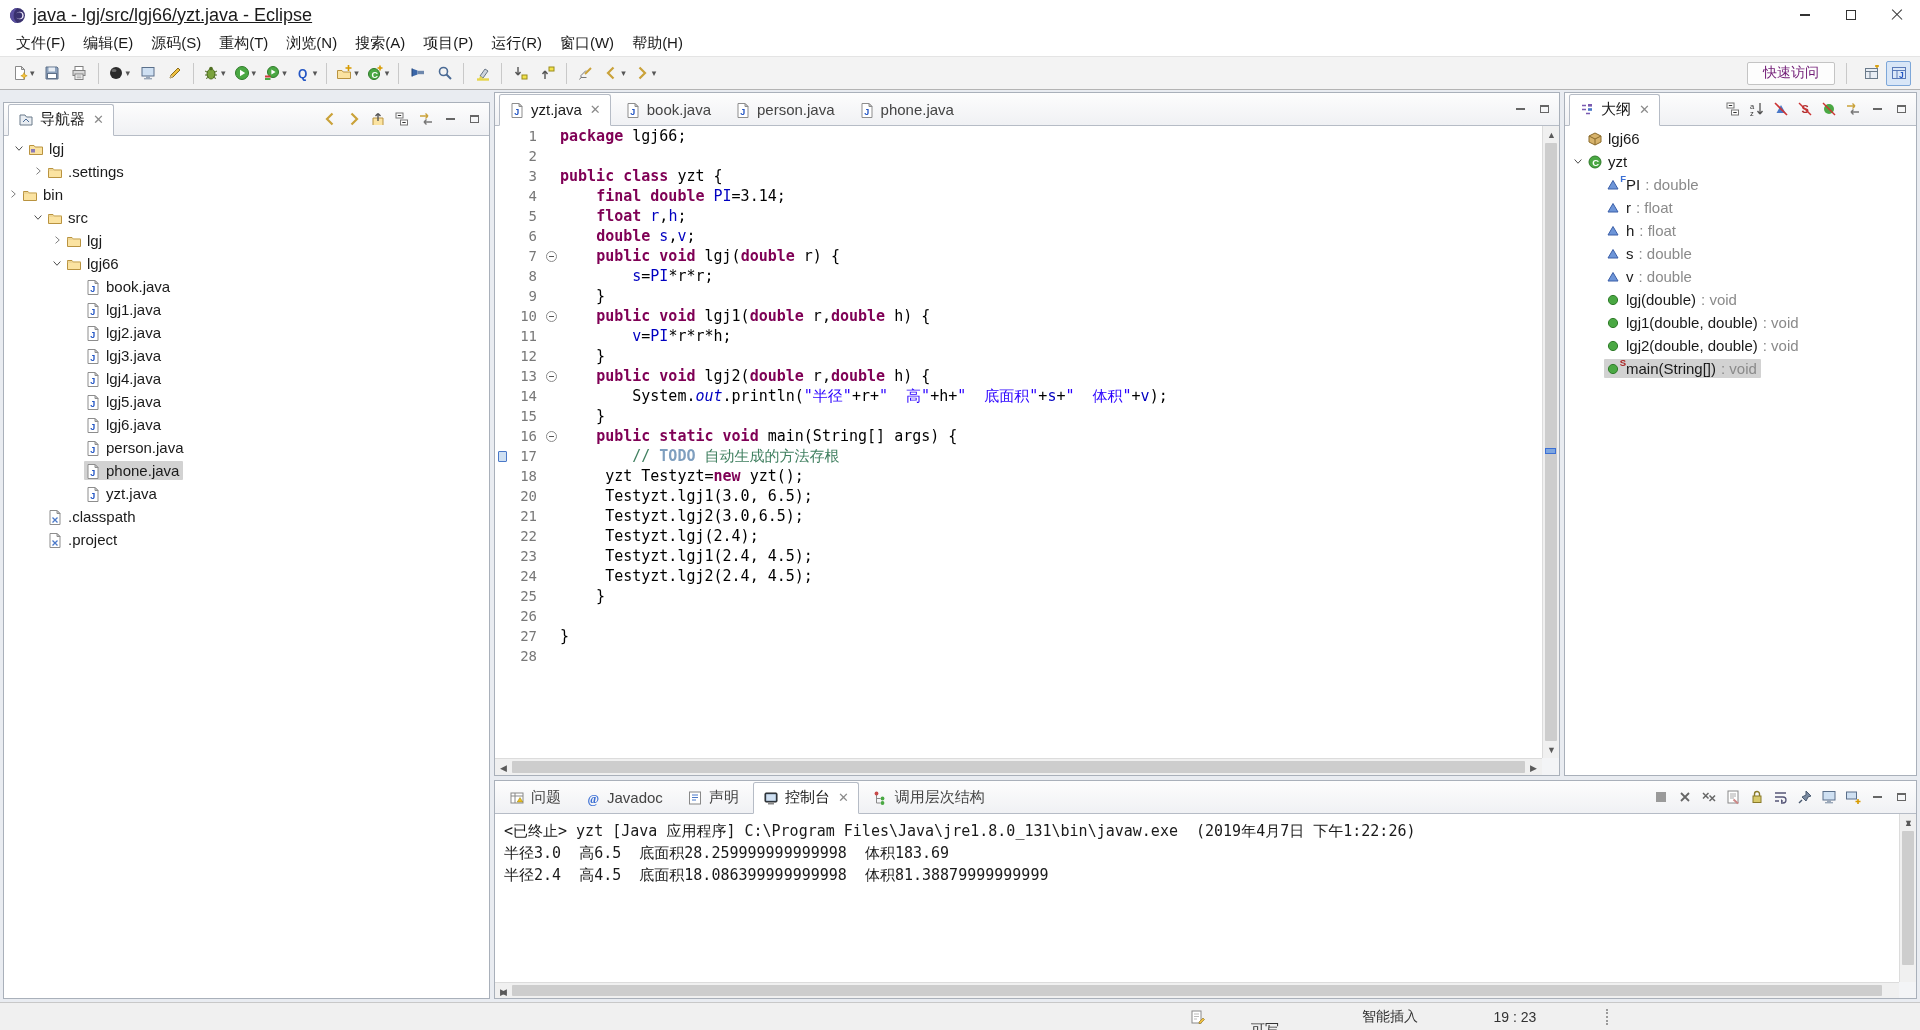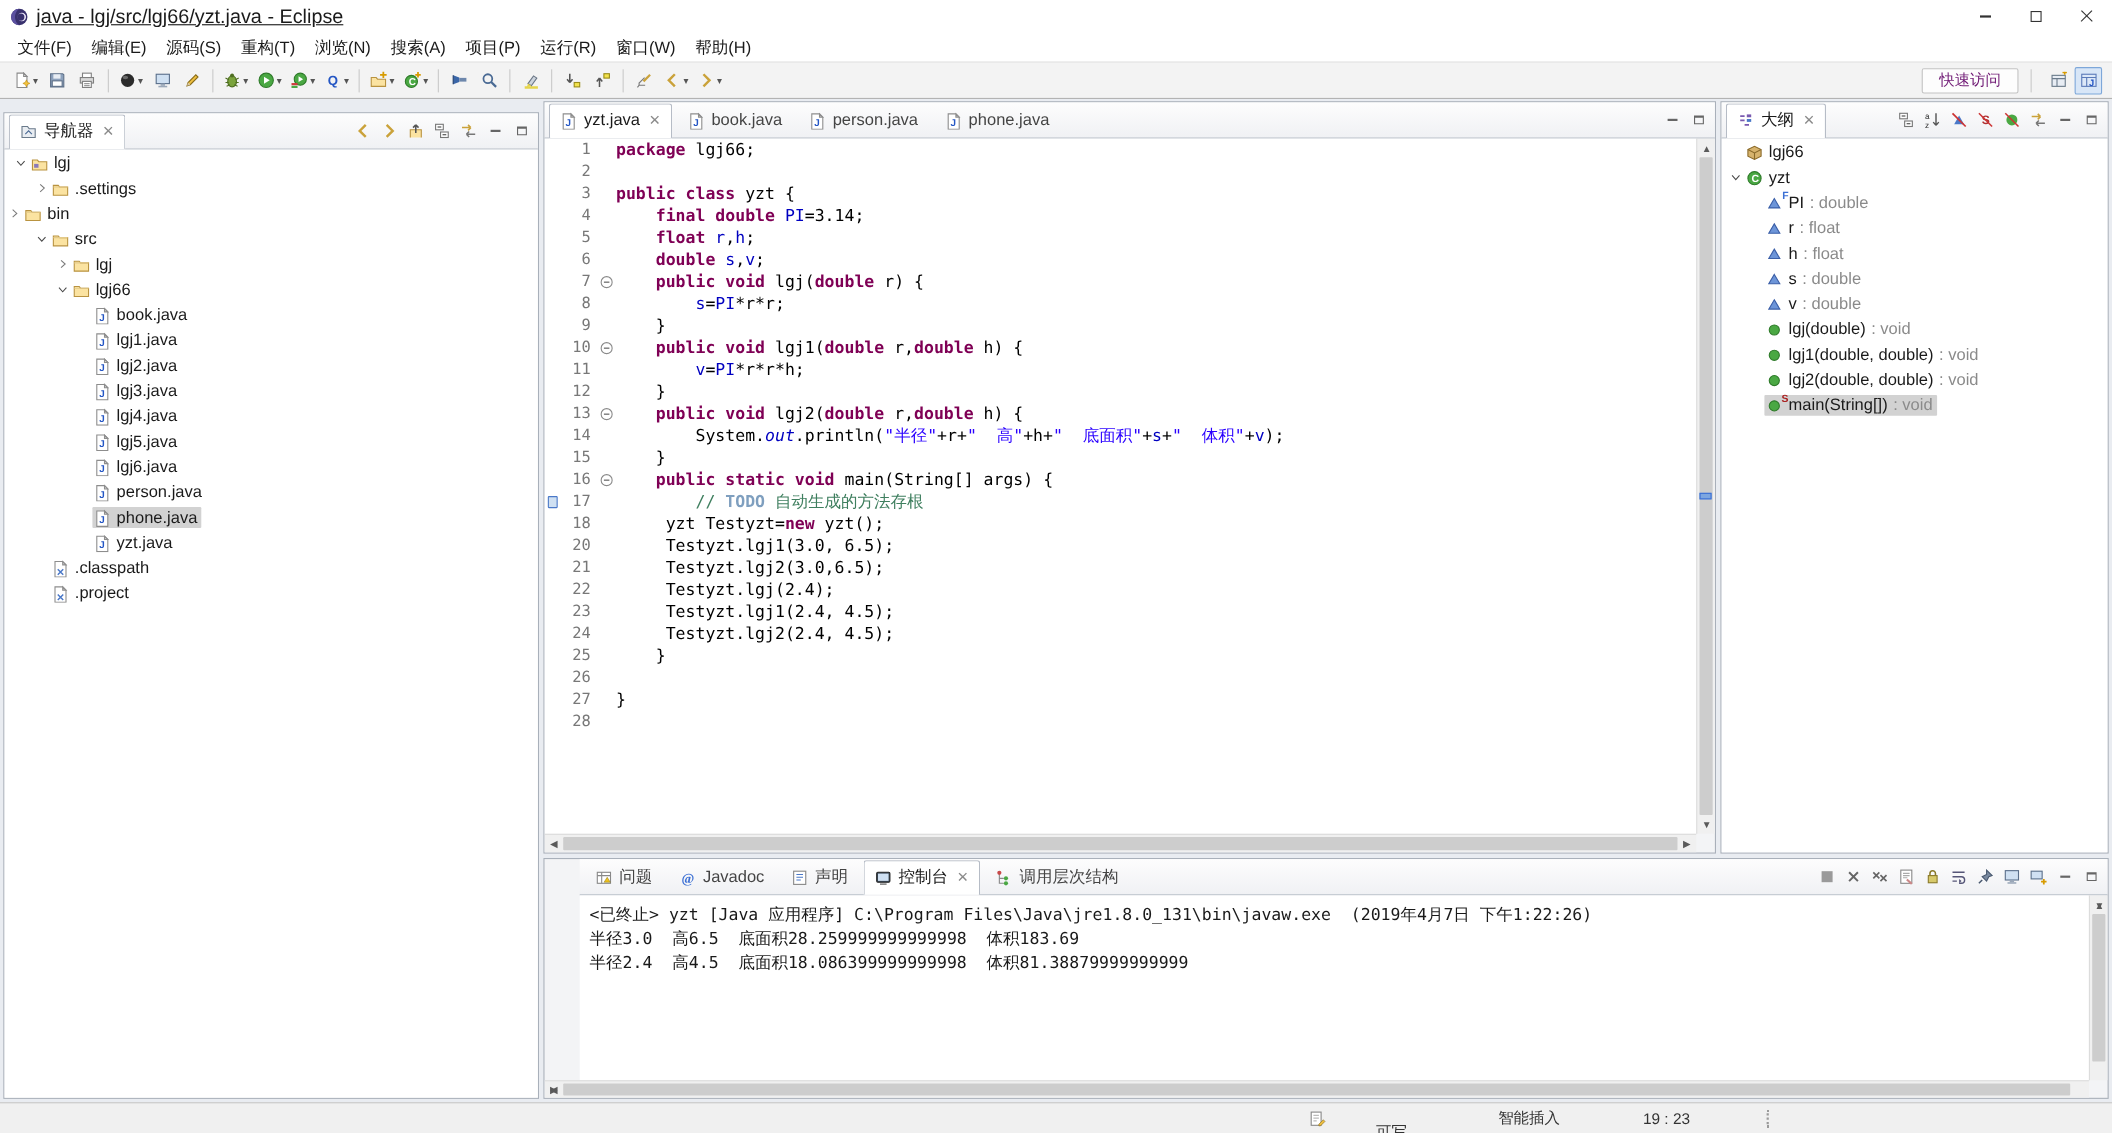--- a/index.html
+++ b/index.html
@@ -36,21 +36,21 @@
   .tb-right { margin-left: auto; display: flex; align-items: center; gap: 6px; }
   .qa-box { min-width: 88px; height: 23px; border: 1px solid #c4c4c4; border-radius: 2px; display: flex; align-items: center; justify-content: center; font-size: 14px; color: #701a75; padding: 0 10px; background: #fdfdfd; }
   .tb-btn.persp.active { background: #d8e6f7; border-color: #7da7d9; }
 
   
   .workspace { position: absolute; top: 90px; left: 0; right: 0; bottom: 28px; background: #e9ecf1; }
   .panel { position: absolute; background: #f3f4f6; border: 1px solid #a9b0ba; overflow: hidden; display: flex; flex-direction: column; }
   .navigator-panel { left: 3px; top: 12px; width: 487px; bottom: 3px; }
   .editor-panel { left: 494px; top: 2px; width: 1066px; height: 684px; }
   .outline-panel { left: 1564px; top: 2px; right: 3px; height: 684px; }
-  .console-panel { left: 494px; top: 690px; right: 3px; bottom: 3px; padding-left: 32px; }
+  .console-panel { left: 494px; top: 690px; right: 3px; bottom: 3px; }
 
   .view-header { height: 33px; flex: none; display: flex; align-items: center; background: linear-gradient(#fdfdfd, #f0f1f4); border-bottom: 1px solid #b6bcc6; padding-right: 4px; }
   .view-tab { height: 32px; margin-bottom: -1px; margin-left: 4px; display: flex; align-items: center; gap: 6px; padding: 0 9px; background: #fff; border: 1px solid #b6bcc6; border-bottom: 1px solid #fff; border-radius: 2.5px 2.5px 0 0; white-space: nowrap; }
   .view-tab.inactive { background: transparent; border-color: transparent; color: #444; }
   .tab-close { font-size: 13px; color: #8a8a8a; margin-left: 2px; }
   .hdr-tools { margin-left: auto; display: flex; align-items: center; gap: 2px; }
   .hdr-btn { width: 22px; height: 22px; display: flex; align-items: center; justify-content: center; border-radius: 2px; }
   .mini-glyph-min { width: 9px; height: 2px; background: #666; display: block; }
   .mini-glyph-max { width: 9px; height: 8px; border: 1.4px solid #666; border-top-width: 2.6px; display: block; }
 

